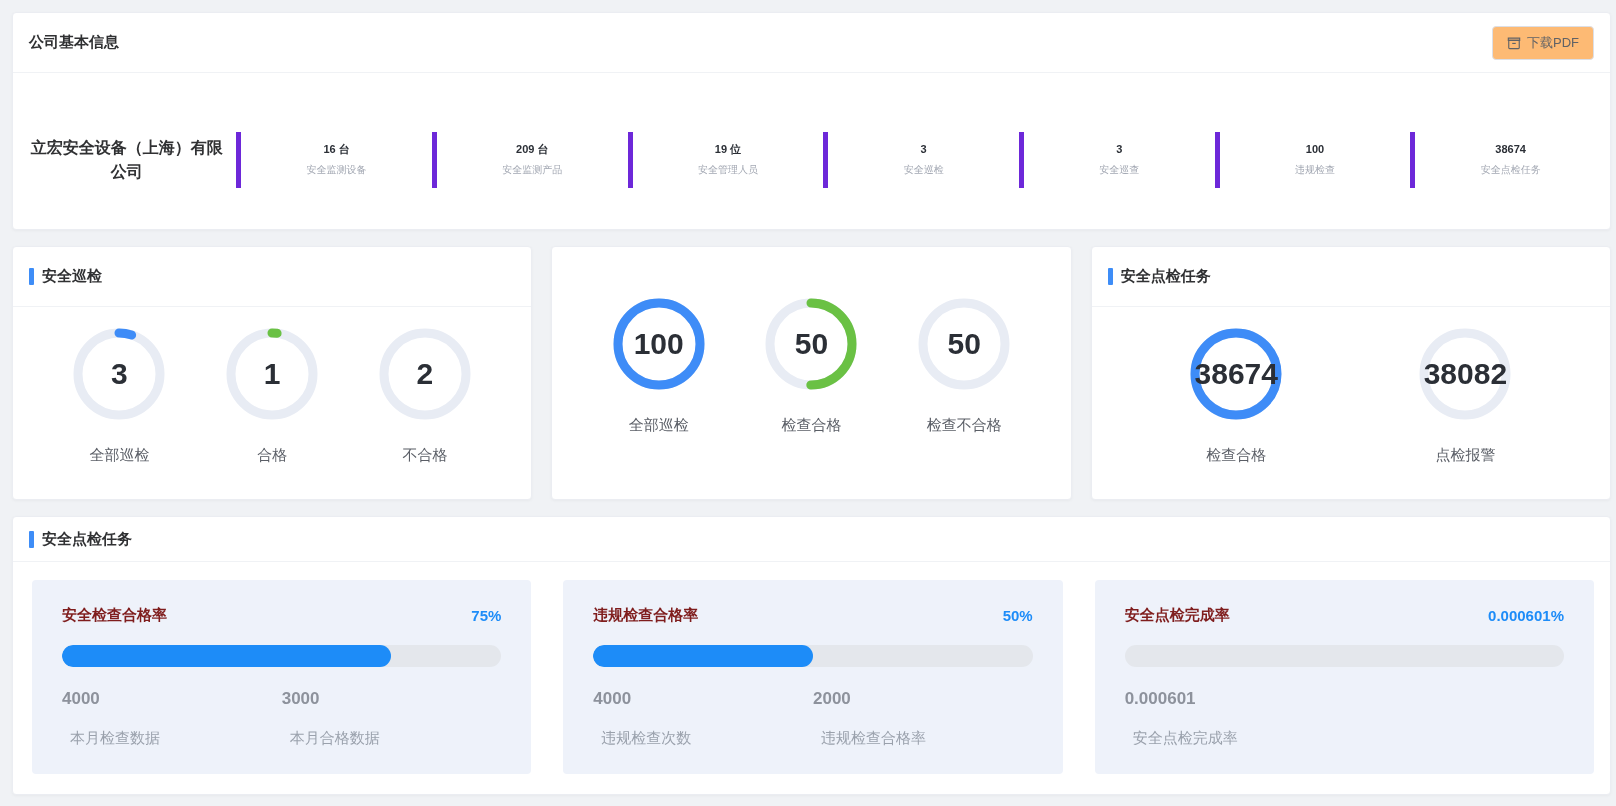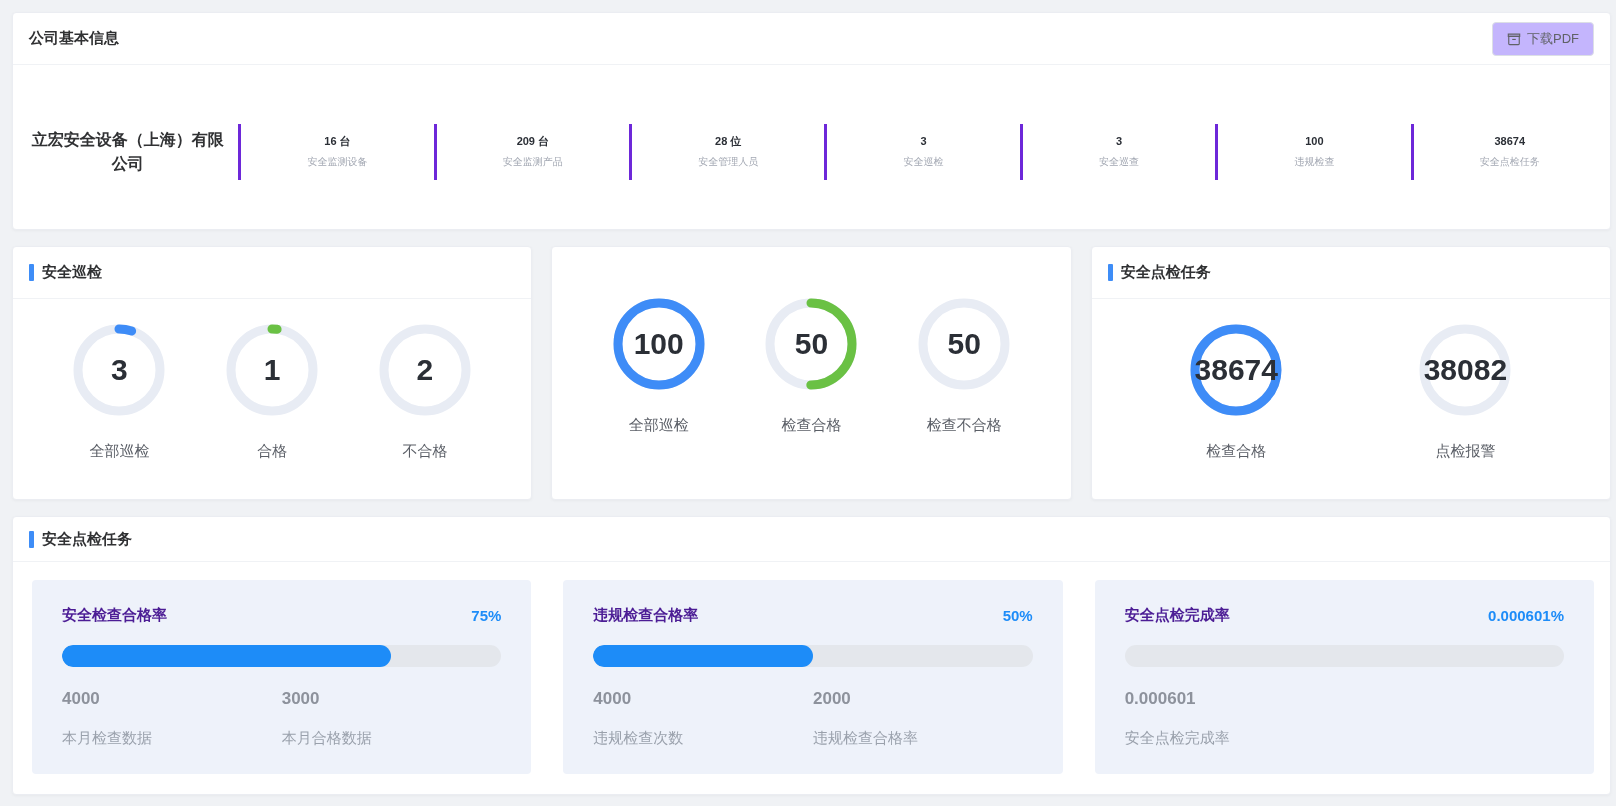--- a/index.html
+++ b/index.html
@@ -10,47 +10,47 @@
     color:#303133;
     padding:12px 5px 10px 12px;
   }
   .card {
     background:#fff;
     border:1px solid #ebedf2;
     border-radius:4px;
     box-shadow:0 1px 3px rgba(0,0,0,0.04);
   }
   .card-header {
-    height:52px;
+    height:60px;
     display:flex;
     align-items:center;
     justify-content:space-between;
     padding:0 16px;
     border-bottom:1px solid #f0f2f5;
   }
   .card-title { display:flex; align-items:center; font-size:15px; font-weight:bold; color:#303133; }
   .title-marker {
     width:5px; height:17px; background:#3e8df7; border-radius:1px;
     margin-right:8px; display:inline-block;
   }
   
   .info-card { height:218px; margin-bottom:16px; }
   .info-body { height:173px; display:flex; align-items:center; padding:0 4px; }
   .info-col {
     flex:1; display:flex; flex-direction:column; align-items:center; justify-content:center;
-    text-align:center; border-right:3px solid #6d28d9; height:56px;
+    text-align:center; border-right:5px solid #6d28d9; height:56px;
   }
   .info-col:last-child { border-right:none; }
   .info-col.company { flex:1.15; }
   .company-name { font-size:16px; font-weight:bold; line-height:1.45; max-width:200px; }
   .stat-value { font-size:11px; font-weight:bold; color:#2b2f36; line-height:1.3; }
   .stat-label { font-size:10px; color:#a3a8b3; margin-top:6px; }
   .pdf-btn {
     display:flex; align-items:center; gap:6px;
-    border:1px solid #dcdfe6; border-radius:4px; background:#c4b5fd;
+    border:1px solid #dcdfe6; border-radius:4px; background:#fdba74;
     padding:7px 14px; font-size:13px; color:#606266; cursor:pointer;
     font-family:inherit;
   }
   .pdf-btn svg { display:block; }
   
   .ring-row { display:flex; gap:19px; margin-bottom:16px; }
   .ring-card { flex:1; height:254px; display:flex; flex-direction:column; }
   .ring-body { flex:1; display:flex; align-items:center; justify-content:space-around; padding:0 30px 14px 30px; }
   .ring-item { display:flex; flex-direction:column; align-items:center; }
   .ring-wrap { position:relative; width:92px; height:92px; }
@@ -60,30 +60,30 @@
     font-size:30px; font-weight:bold; color:#2b2f36; white-space:nowrap;
   }
   .ring-label { margin-top:26px; font-size:15px; color:#5a5e66; }
   
   .progress-card { height:279px; display:flex; flex-direction:column; }
   .progress-body { flex:1; display:flex; gap:32px; padding:18px 16px 20px 19px; }
   .progress-panel {
     flex:1; background:#eef2fa; border-radius:4px; padding:26px 30px;
   }
   .pp-head { display:flex; align-items:center; justify-content:space-between; }
-  .pp-title { font-size:15px; font-weight:bold; color:#4c1d95; }
+  .pp-title { font-size:15px; font-weight:bold; color:#7f1d1d; }
   .pp-percent { font-size:15px; font-weight:bold; color:#1d8cf8; }
   .pp-track {
     margin-top:20px; height:22px; background:#e4e7ec; border-radius:11px; overflow:hidden;
   }
   .pp-fill { height:100%; background:#1d8cf8; border-radius:11px; width:0; }
   .pp-stats { display:flex; margin-top:22px; }
   .pp-stat { flex:1; }
   .pp-stat-value { font-size:17px; font-weight:bold; color:#8d929c; }
-  .pp-stat-label { font-size:15px; color:#9aa1ac; margin-top:20px; }
+  .pp-stat-label { font-size:15px; color:#9aa1ac; margin-top:20px;margin-left:8px; }
 </style>
 </head>
 <body>
 
 <div class="card info-card">
   <div class="card-header">
     <div class="card-title">
       <span>公司基本信息</span>
     </div>
     <button class="pdf-btn">
@@ -103,21 +103,21 @@
     </div>
     <div class="info-col">
       <div class="stat-value">16 台</div>
       <div class="stat-label">安全监测设备</div>
     </div>
     <div class="info-col">
       <div class="stat-value">209 台</div>
       <div class="stat-label">安全监测产品</div>
     </div>
     <div class="info-col">
-      <div class="stat-value">28 位</div>
+      <div class="stat-value">19 位</div>
       <div class="stat-label">安全管理人员</div>
     </div>
     <div class="info-col">
       <div class="stat-value">3</div>
       <div class="stat-label">安全巡检</div>
     </div>
     <div class="info-col">
       <div class="stat-value">3</div>
       <div class="stat-label">安全巡查</div>
     </div>

